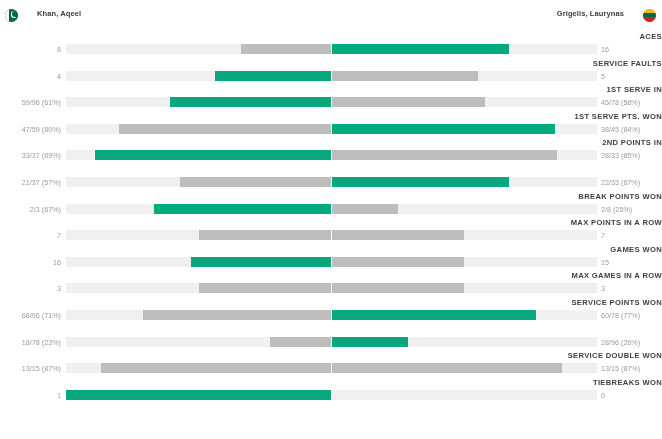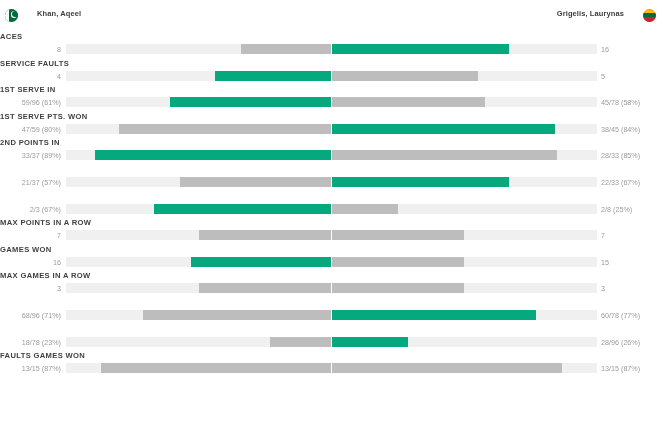--- a/index.html
+++ b/index.html
@@ -81,21 +81,21 @@
     padding-top: 1px;
   }
   .stat-row {
     position: relative;
     height: 26.6px;
   }
   .stat-label {
     position: absolute;
     left: 0; right: 0;
     top: 0;
-    text-align: left;
+    text-align: right;
     font-size: 7.6px;
     font-weight: bold;
     color: #3f3f3f;
     letter-spacing: 0.35px;
     line-height: 12px;
     white-space: nowrap;
   }
   .bar-line {
     position: absolute;
     top: 13px;
@@ -228,20 +228,21 @@
         <div class="value value-left">21/37 (57%)</div>
         <div class="value value-right">22/33 (67%)</div>
         <div class="track">
           <div class="bar bar-left grey" style="width:28.5%"></div>
           <div class="bar bar-right green" style="width:33.5%"></div>
           <div class="divider"></div>
         </div>
       </div>
     </div>
     <div class="stat-row">
+      <div class="stat-label">BREAK POINTS WON</div>
       <div class="bar-line">
         <div class="value value-left">2/3 (67%)</div>
         <div class="value value-right">2/8 (25%)</div>
         <div class="track">
           <div class="bar bar-left green" style="width:33.5%"></div>
           <div class="bar bar-right grey" style="width:12.5%"></div>
           <div class="divider"></div>
         </div>
       </div>
     </div>
@@ -275,20 +276,21 @@
         <div class="value value-left">3</div>
         <div class="value value-right">3</div>
         <div class="track">
           <div class="bar bar-left grey" style="width:25%"></div>
           <div class="bar bar-right grey" style="width:25%"></div>
           <div class="divider"></div>
         </div>
       </div>
     </div>
     <div class="stat-row">
+      <div class="stat-label">SERVICE POINTS WON</div>
       <div class="bar-line">
         <div class="value value-left">68/96 (71%)</div>
         <div class="value value-right">60/78 (77%)</div>
         <div class="track">
           <div class="bar bar-left grey" style="width:35.5%"></div>
           <div class="bar bar-right green" style="width:38.5%"></div>
           <div class="divider"></div>
         </div>
       </div>
     </div>
@@ -297,24 +299,36 @@
         <div class="value value-left">18/78 (23%)</div>
         <div class="value value-right">28/96 (26%)</div>
         <div class="track">
           <div class="bar bar-left grey" style="width:11.5%"></div>
           <div class="bar bar-right green" style="width:14.5%"></div>
           <div class="divider"></div>
         </div>
       </div>
     </div>
     <div class="stat-row">
-      <div class="stat-label">FAULTS GAMES WON</div>
+      <div class="stat-label">SERVICE DOUBLE WON</div>
       <div class="bar-line">
         <div class="value value-left">13/15 (87%)</div>
         <div class="value value-right">13/15 (87%)</div>
         <div class="track">
           <div class="bar bar-left grey" style="width:43.5%"></div>
           <div class="bar bar-right grey" style="width:43.5%"></div>
           <div class="divider"></div>
         </div>
       </div>
     </div>
+    <div class="stat-row">
+      <div class="stat-label">TIEBREAKS WON</div>
+      <div class="bar-line">
+        <div class="value value-left">1</div>
+        <div class="value value-right">0</div>
+        <div class="track">
+          <div class="bar bar-left green" style="width:50%"></div>
+          <div class="bar bar-right grey" style="width:0%"></div>
+          <div class="divider"></div>
+        </div>
+      </div>
+    </div>
   </div>
 
 </body></html>

